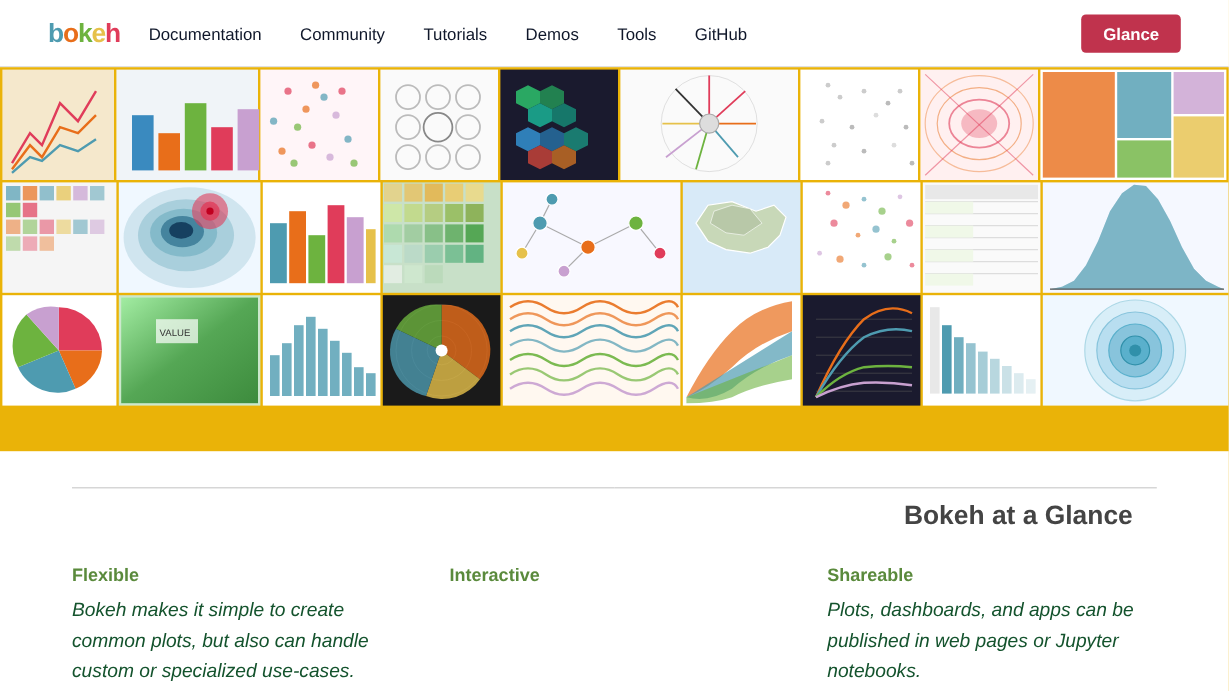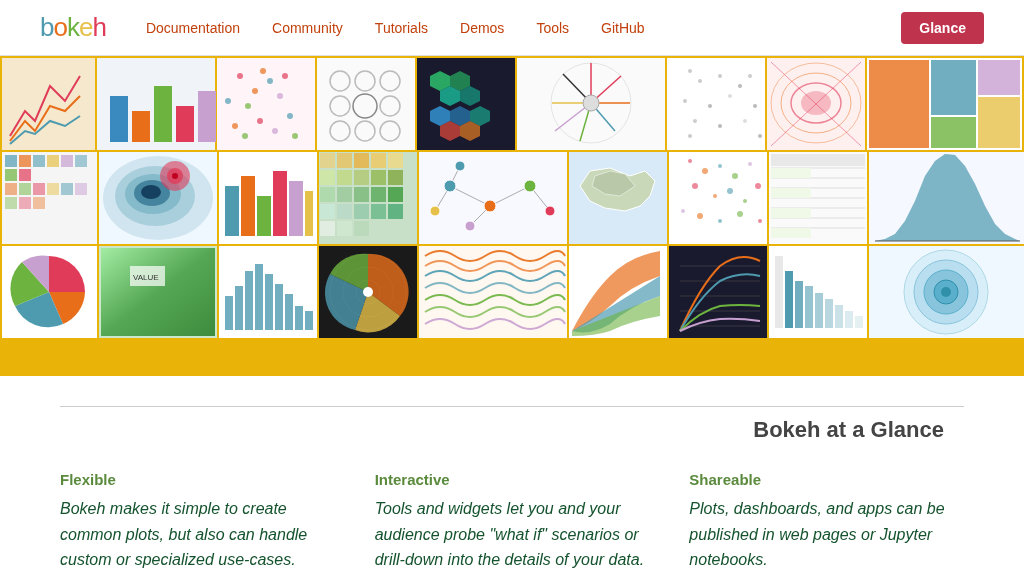--- a/index.html
+++ b/index.html
@@ -8,40 +8,40 @@
     
     header {
       display: flex;
       align-items: center;
       padding: 0 40px;
       height: 56px;
       border-bottom: 1px solid #e0e0e0;
       background: #fff;
     }
     .logo {
-      font-size: 26px;
-      font-weight: 400;
+      font-size: 22px;
+      font-weight: 700;
       color: #333;
-      margin-right: 40px;
+      margin-right: 24px;
       letter-spacing: -1px;
     }
     .logo-b { color: #4e9bb0; }
     .logo-o { color: #e86e1a; }
     .logo-k { color: #6db33f; }
     .logo-e { color: #e6c14a; }
     .logo-h { color: #e03c5a; }
     nav {
       display: flex;
       align-items: center;
       gap: 32px;
       flex: 1;
     }
     nav a {
       text-decoration: none;
-      color: #c2410c;
+      color: #0f172a;
       font-size: 14px;
     }
     .donate-btn {
       background: #c0334d;
       color: #fff;
       border: none;
       border-radius: 4px;
       padding: 8px 18px;
       font-size: 14px;
       font-weight: 600;
@@ -435,21 +435,20 @@
     <div class="divider-line"></div>
   </div>
   <h2 class="glance-title">Bokeh at a Glance</h2>
   <div class="features-row">
     <div class="feature-col">
       <div class="feature-heading">Flexible</div>
       <p class="feature-text">Bokeh makes it simple to create common plots, but also can handle custom or specialized use-cases.</p>
     </div>
     <div class="feature-col">
       <div class="feature-heading">Interactive</div>
-      <p class="feature-text">Tools and widgets let you and your audience probe "what if" scenarios or drill-down into the details of your data.</p>
     </div>
     <div class="feature-col">
       <div class="feature-heading">Shareable</div>
       <p class="feature-text">Plots, dashboards, and apps can be published in web pages or Jupyter notebooks.</p>
     </div>
   </div>
   <div class="bottom-headings">
     
     
     

